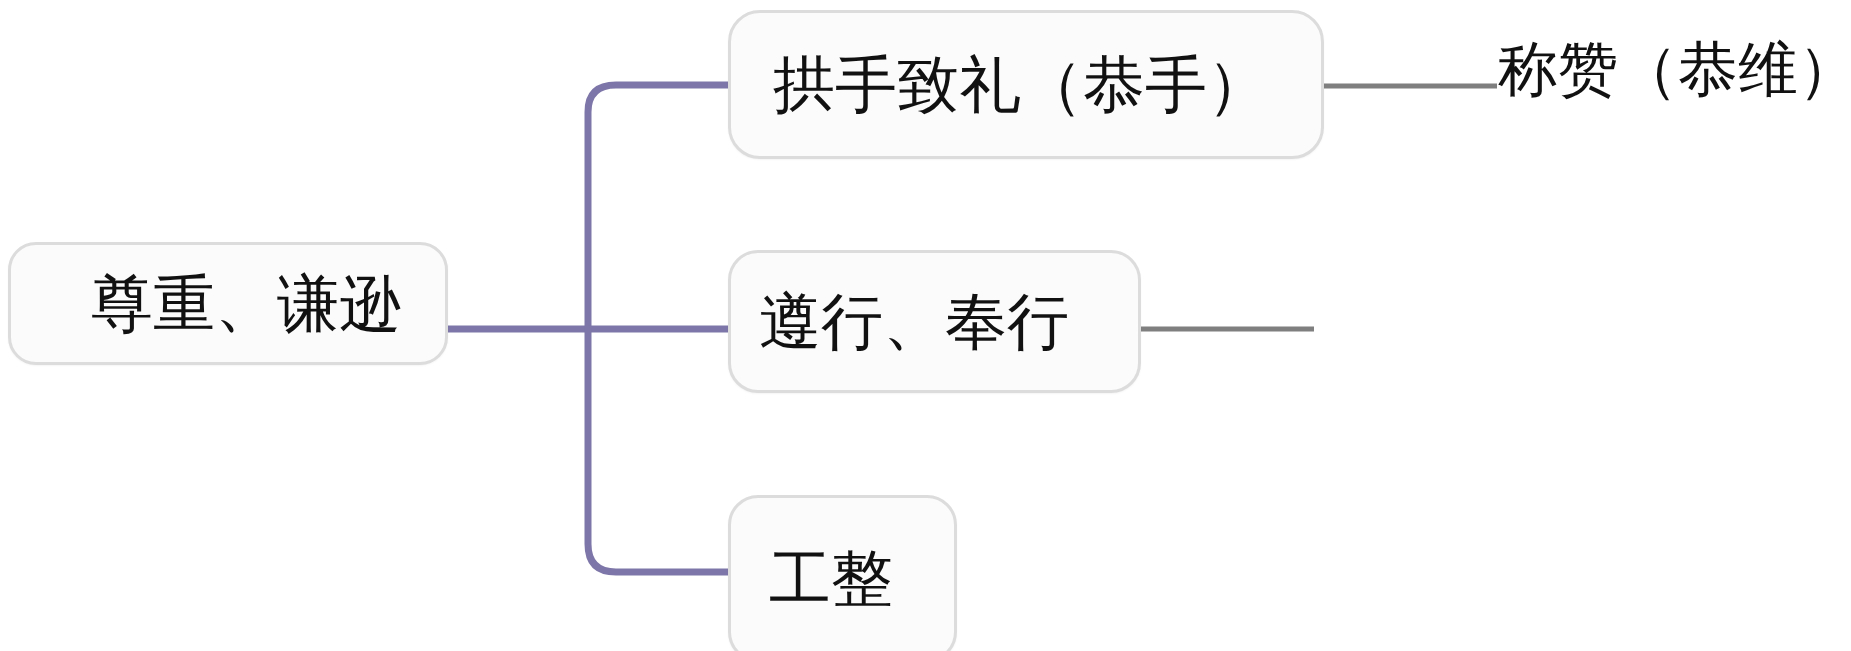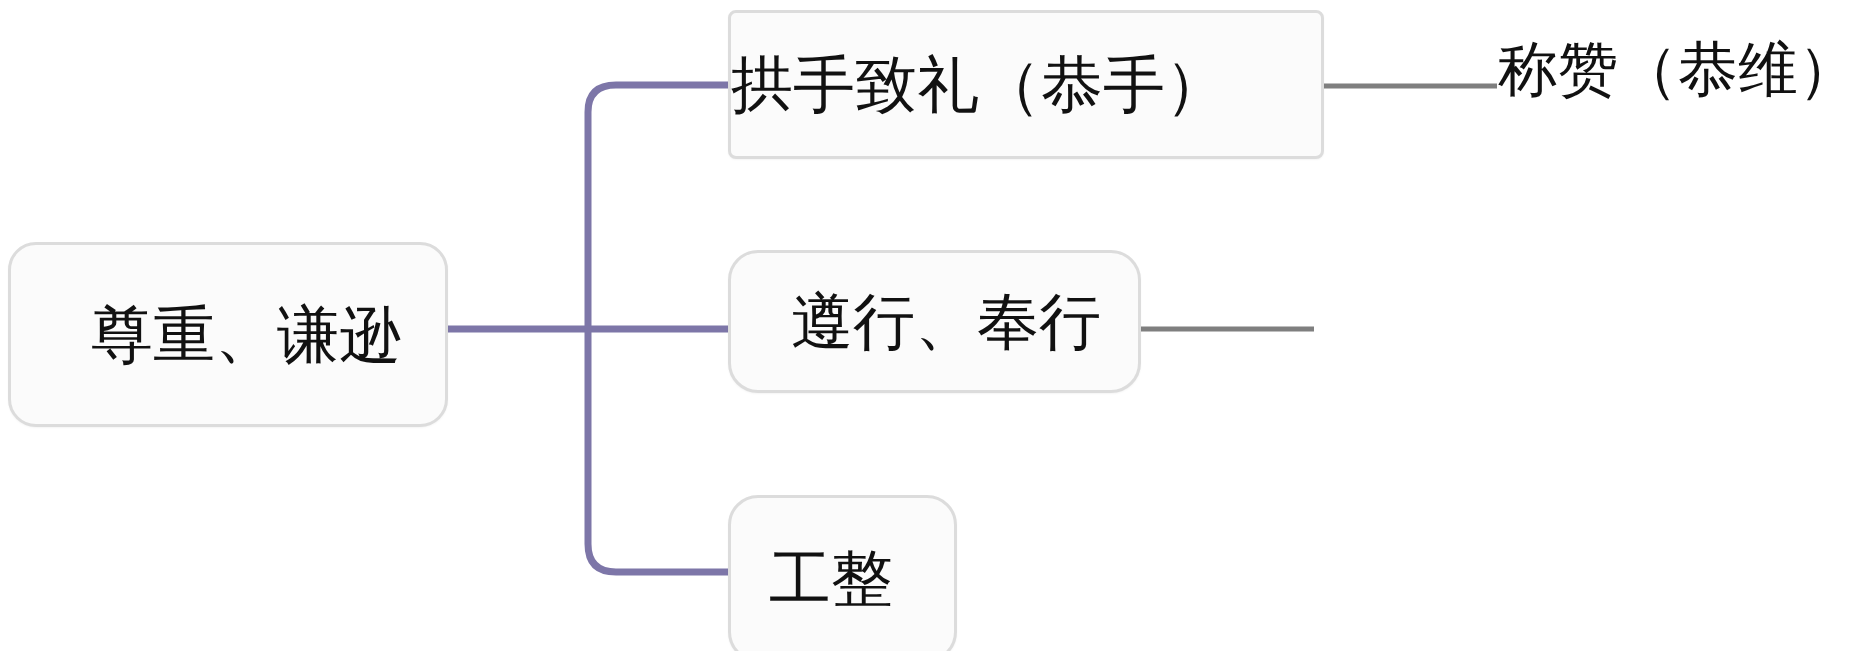--- a/index.html
+++ b/index.html
@@ -42,42 +42,43 @@
     line-height: 1.05;
     font-weight: 500;
     white-space: nowrap;
     letter-spacing: 0px;
   }
   
   #node-root {
     left: 8px;
     top: 242px;
     width: 440px;
-    height: 185px;
+    height: 123px;
     border-radius: 28px;
     justify-content: center;
     padding-left: 36px;
   }
   #node-root .node-text { font-size: 62px; }
   
   #node-child-1 {
     left: 728px;
     top: 10px;
     width: 596px;
     height: 149px;
-    border-radius: 8px;
+    border-radius: 32px;
+    padding-left: 42px;
   }
   
   #node-child-2 {
     left: 728px;
     top: 250px;
     width: 413px;
     height: 143px;
     border-radius: 30px;
-    padding-left: 60px;
+    padding-left: 28px;
   }
   
   #node-child-3 {
     left: 728px;
     top: 495px;
     width: 229px;
     height: 167px;
     border-radius: 30px;
     padding-left: 38px;
   }

